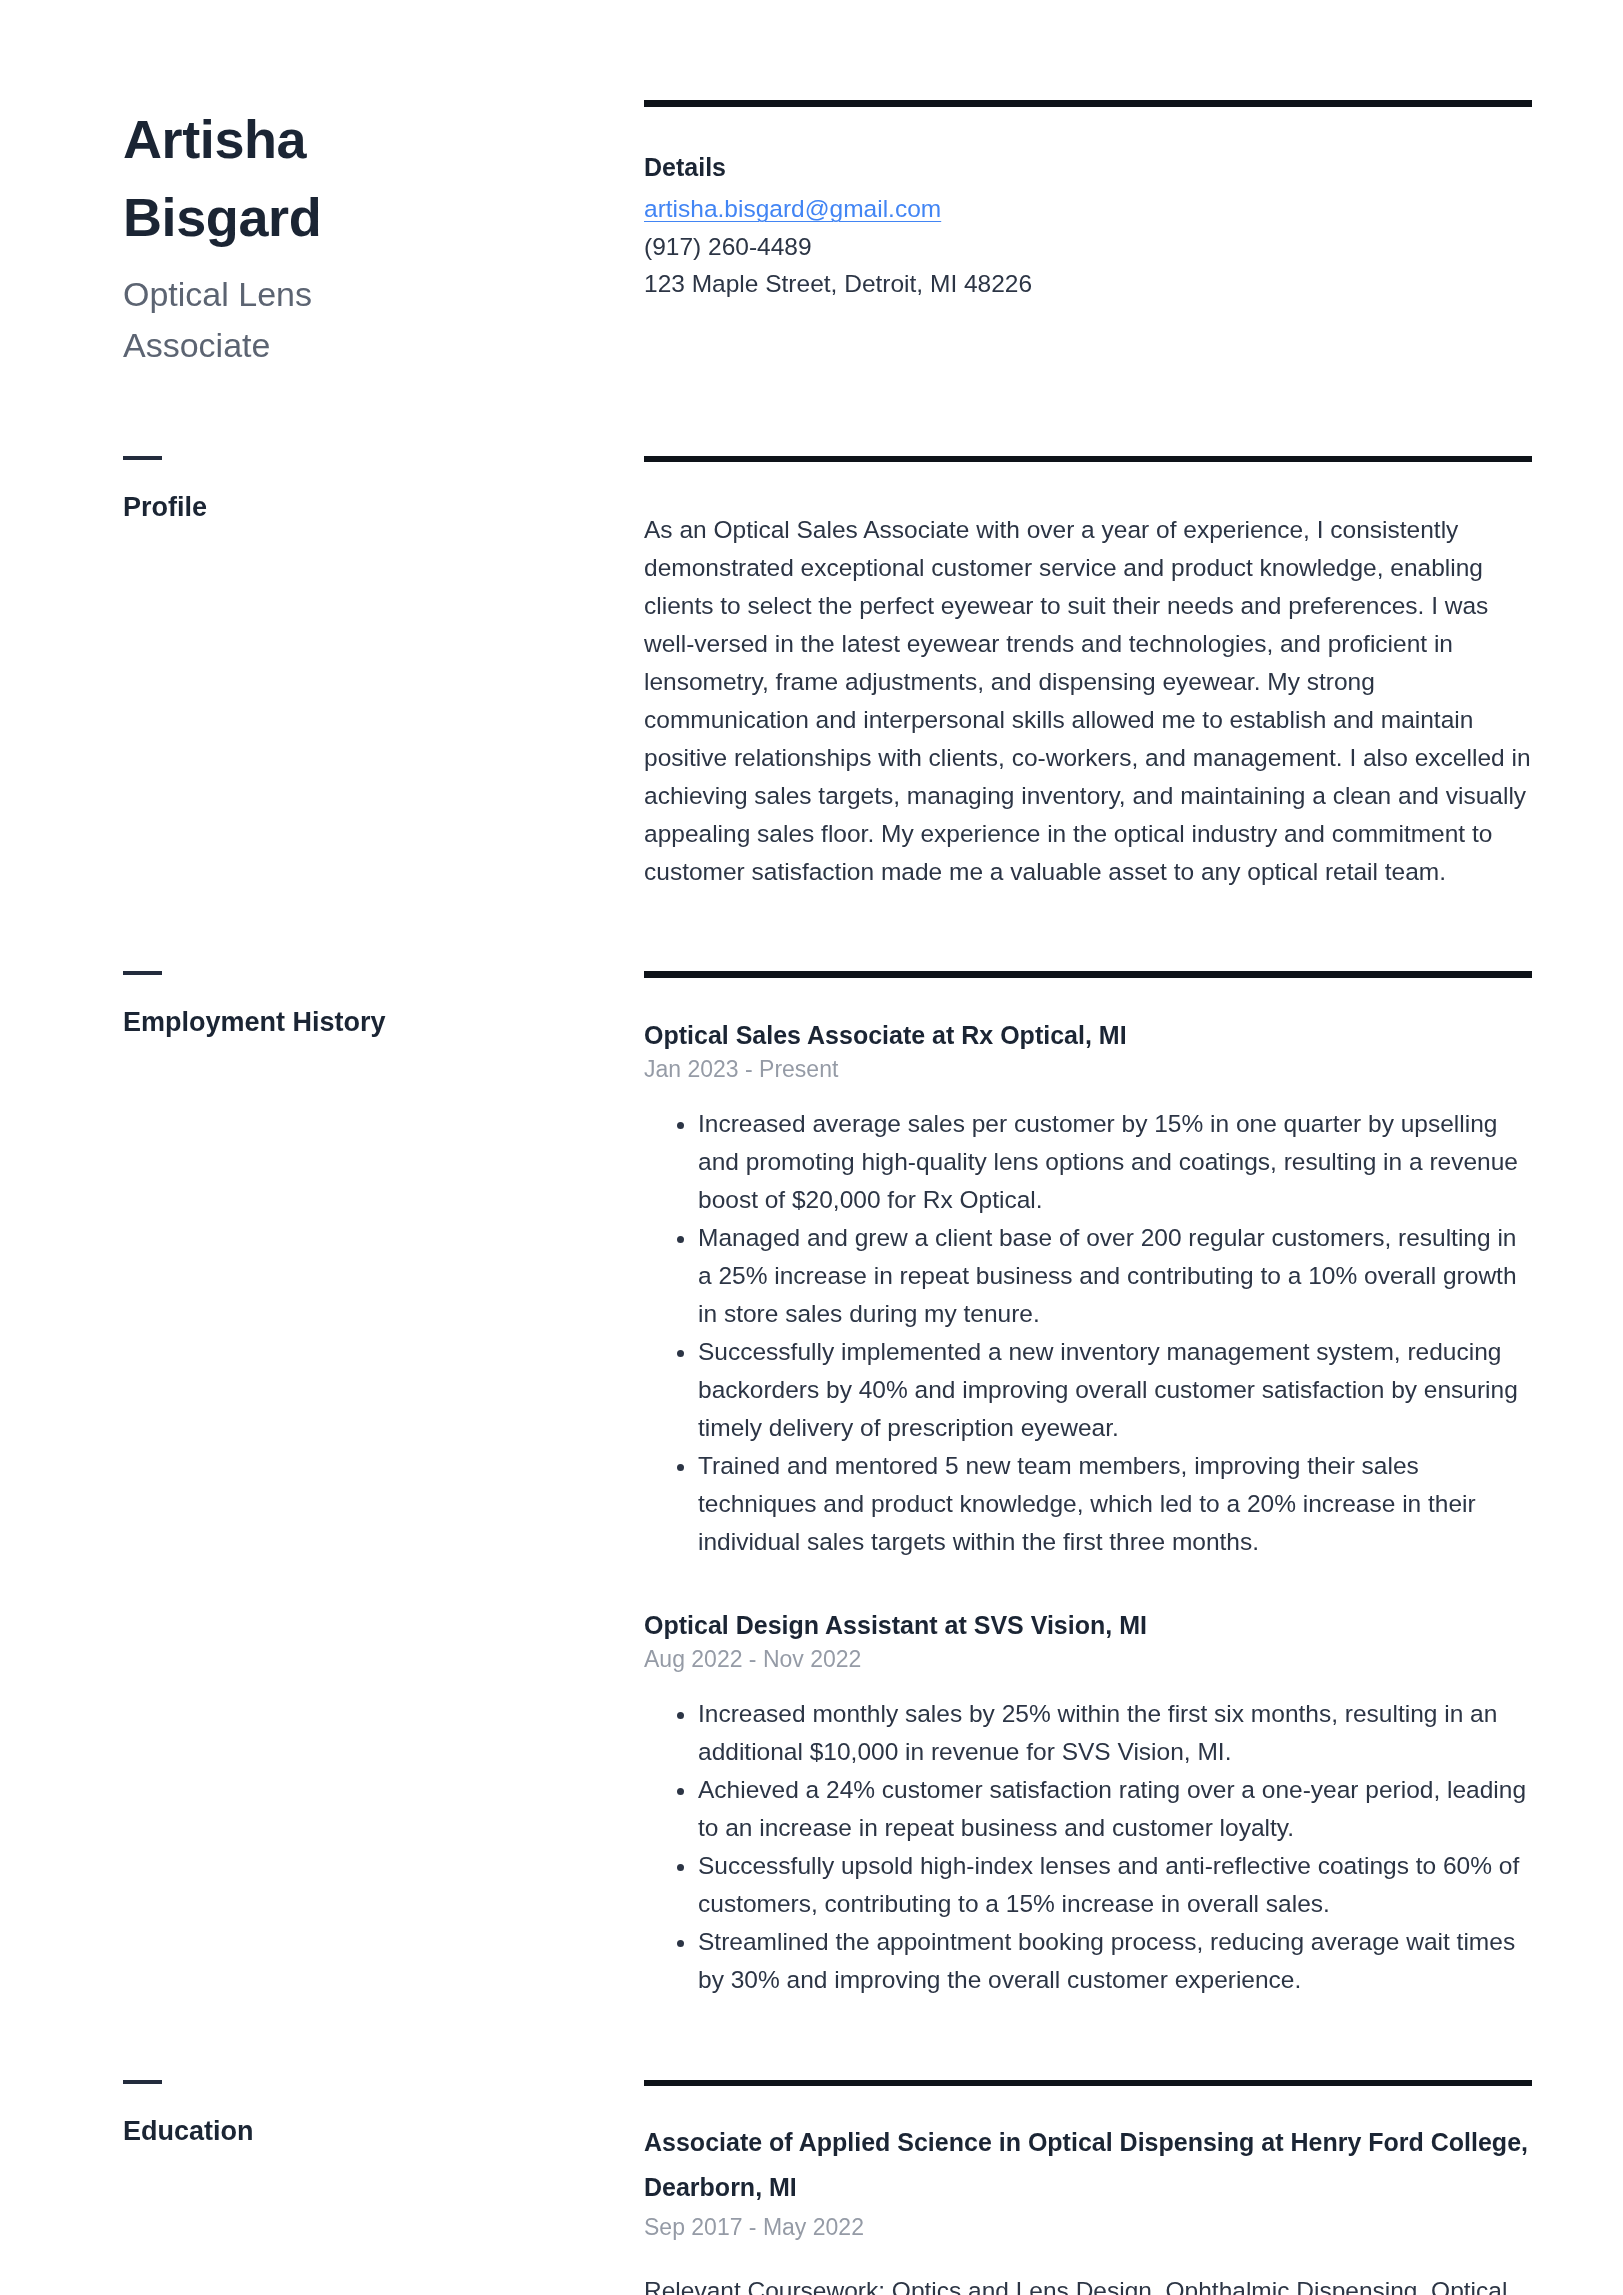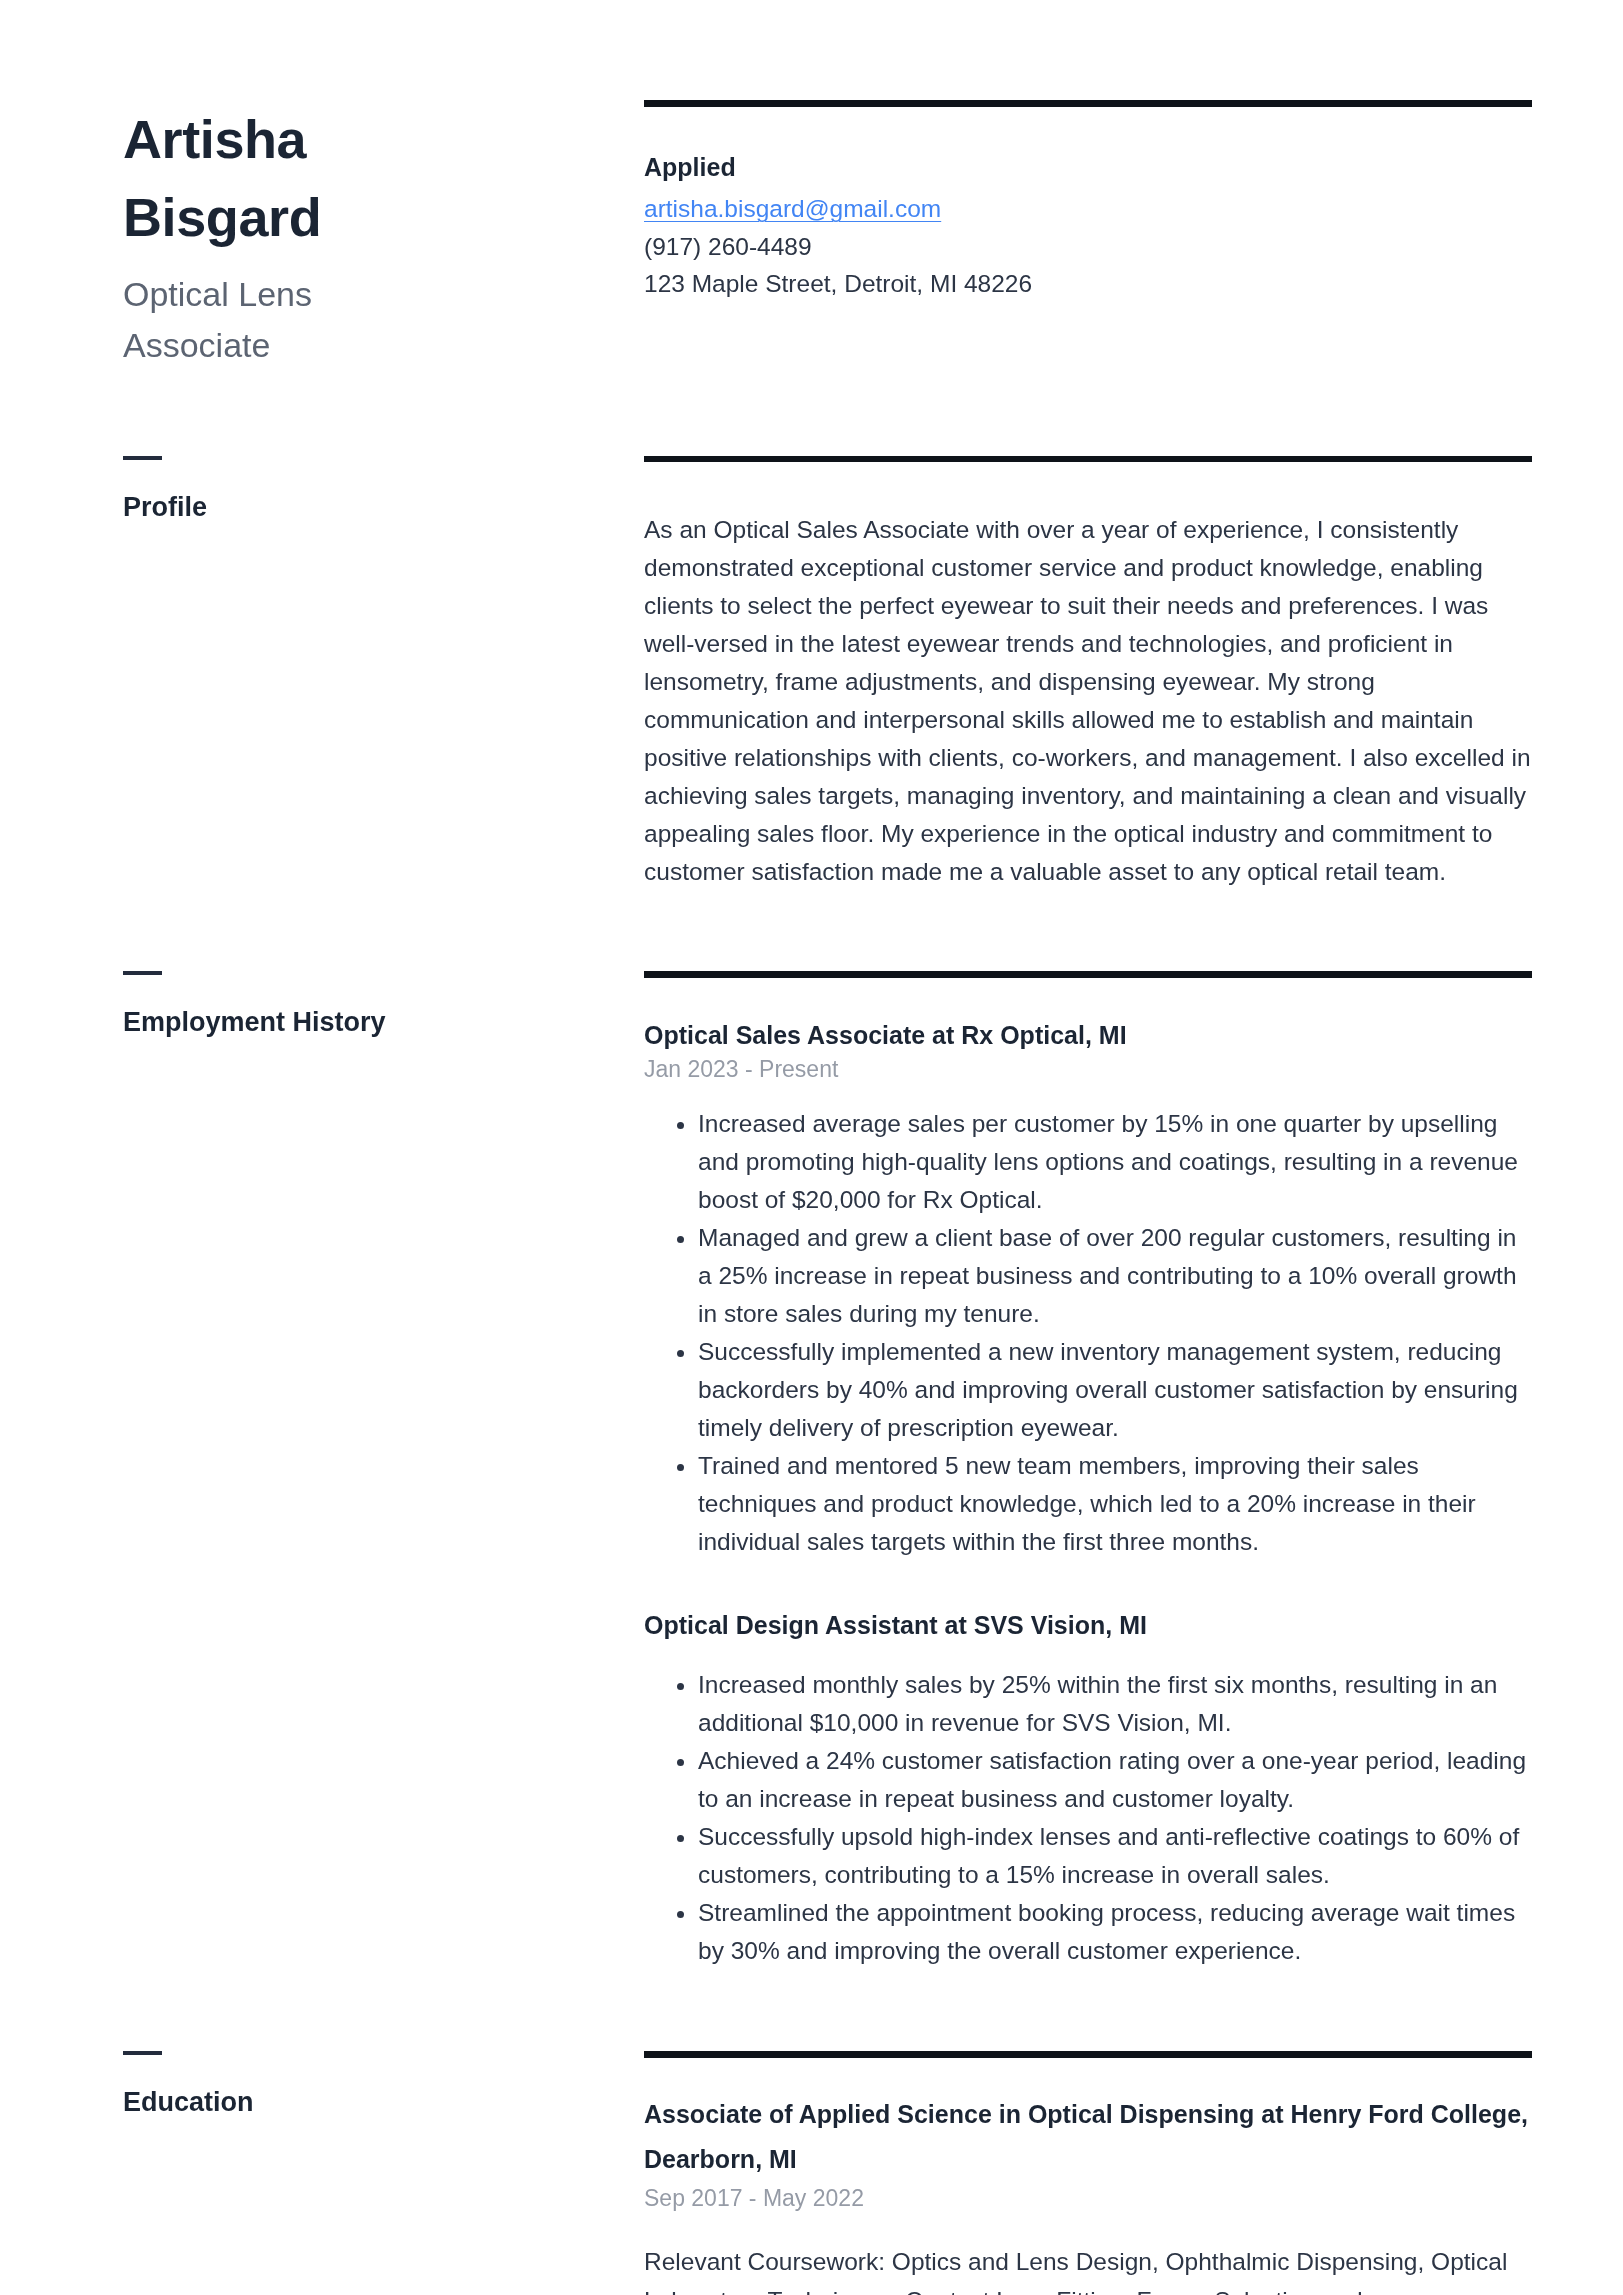--- a/index.html
+++ b/index.html
@@ -134,21 +134,21 @@
 <div class="page">
   <div class="grid">
 
     <div class="header-left">
       <div class="name">Artisha Bisgard</div>
       <div class="job-headline">Optical Lens Associate</div>
     </div>
 
     <div>
       <div class="rule"></div>
-      <div class="details-heading">Applied</div>
+      <div class="details-heading">Details</div>
       <div class="contact">
         <div>
           <a href="#">artisha.bisgard@gmail.com</a>
         </div>
         <div>(917) 260-4489</div>
         <div>123 Maple Street, Detroit, MI 48226</div>
       </div>
     </div>
 
     <div>
@@ -175,20 +175,21 @@
         <ul class="bullets">
           <li>Increased average sales per customer by 15% in one quarter by upselling and promoting high-quality lens options and coatings, resulting in a revenue boost of $20,000 for Rx Optical.</li>
           <li>Managed and grew a client base of over 200 regular customers, resulting in a 25% increase in repeat business and contributing to a 10% overall growth in store sales during my tenure.</li>
           <li>Successfully implemented a new inventory management system, reducing backorders by 40% and improving overall customer satisfaction by ensuring timely delivery of prescription eyewear.</li>
           <li>Trained and mentored 5 new team members, improving their sales techniques and product knowledge, which led to a 20% increase in their individual sales targets within the first three months.</li>
         </ul>
       </div>
 
       <div class="job">
         <div class="job-title">Optical Design Assistant at SVS Vision, MI</div>
+        <div class="job-dates">Aug 2022 - Nov 2022</div>
         <ul class="bullets">
           <li>Increased monthly sales by 25% within the first six months, resulting in an additional $10,000 in revenue for SVS Vision, MI.</li>
           <li>Achieved a 24% customer satisfaction rating over a one-year period, leading to an increase in repeat business and customer loyalty.</li>
           <li>Successfully upsold high-index lenses and anti-reflective coatings to 60% of customers, contributing to a 15% increase in overall sales.</li>
           <li>Streamlined the appointment booking process, reducing average wait times by 30% and improving the overall customer experience.</li>
         </ul>
       </div>
     </div>
 
     <div>

